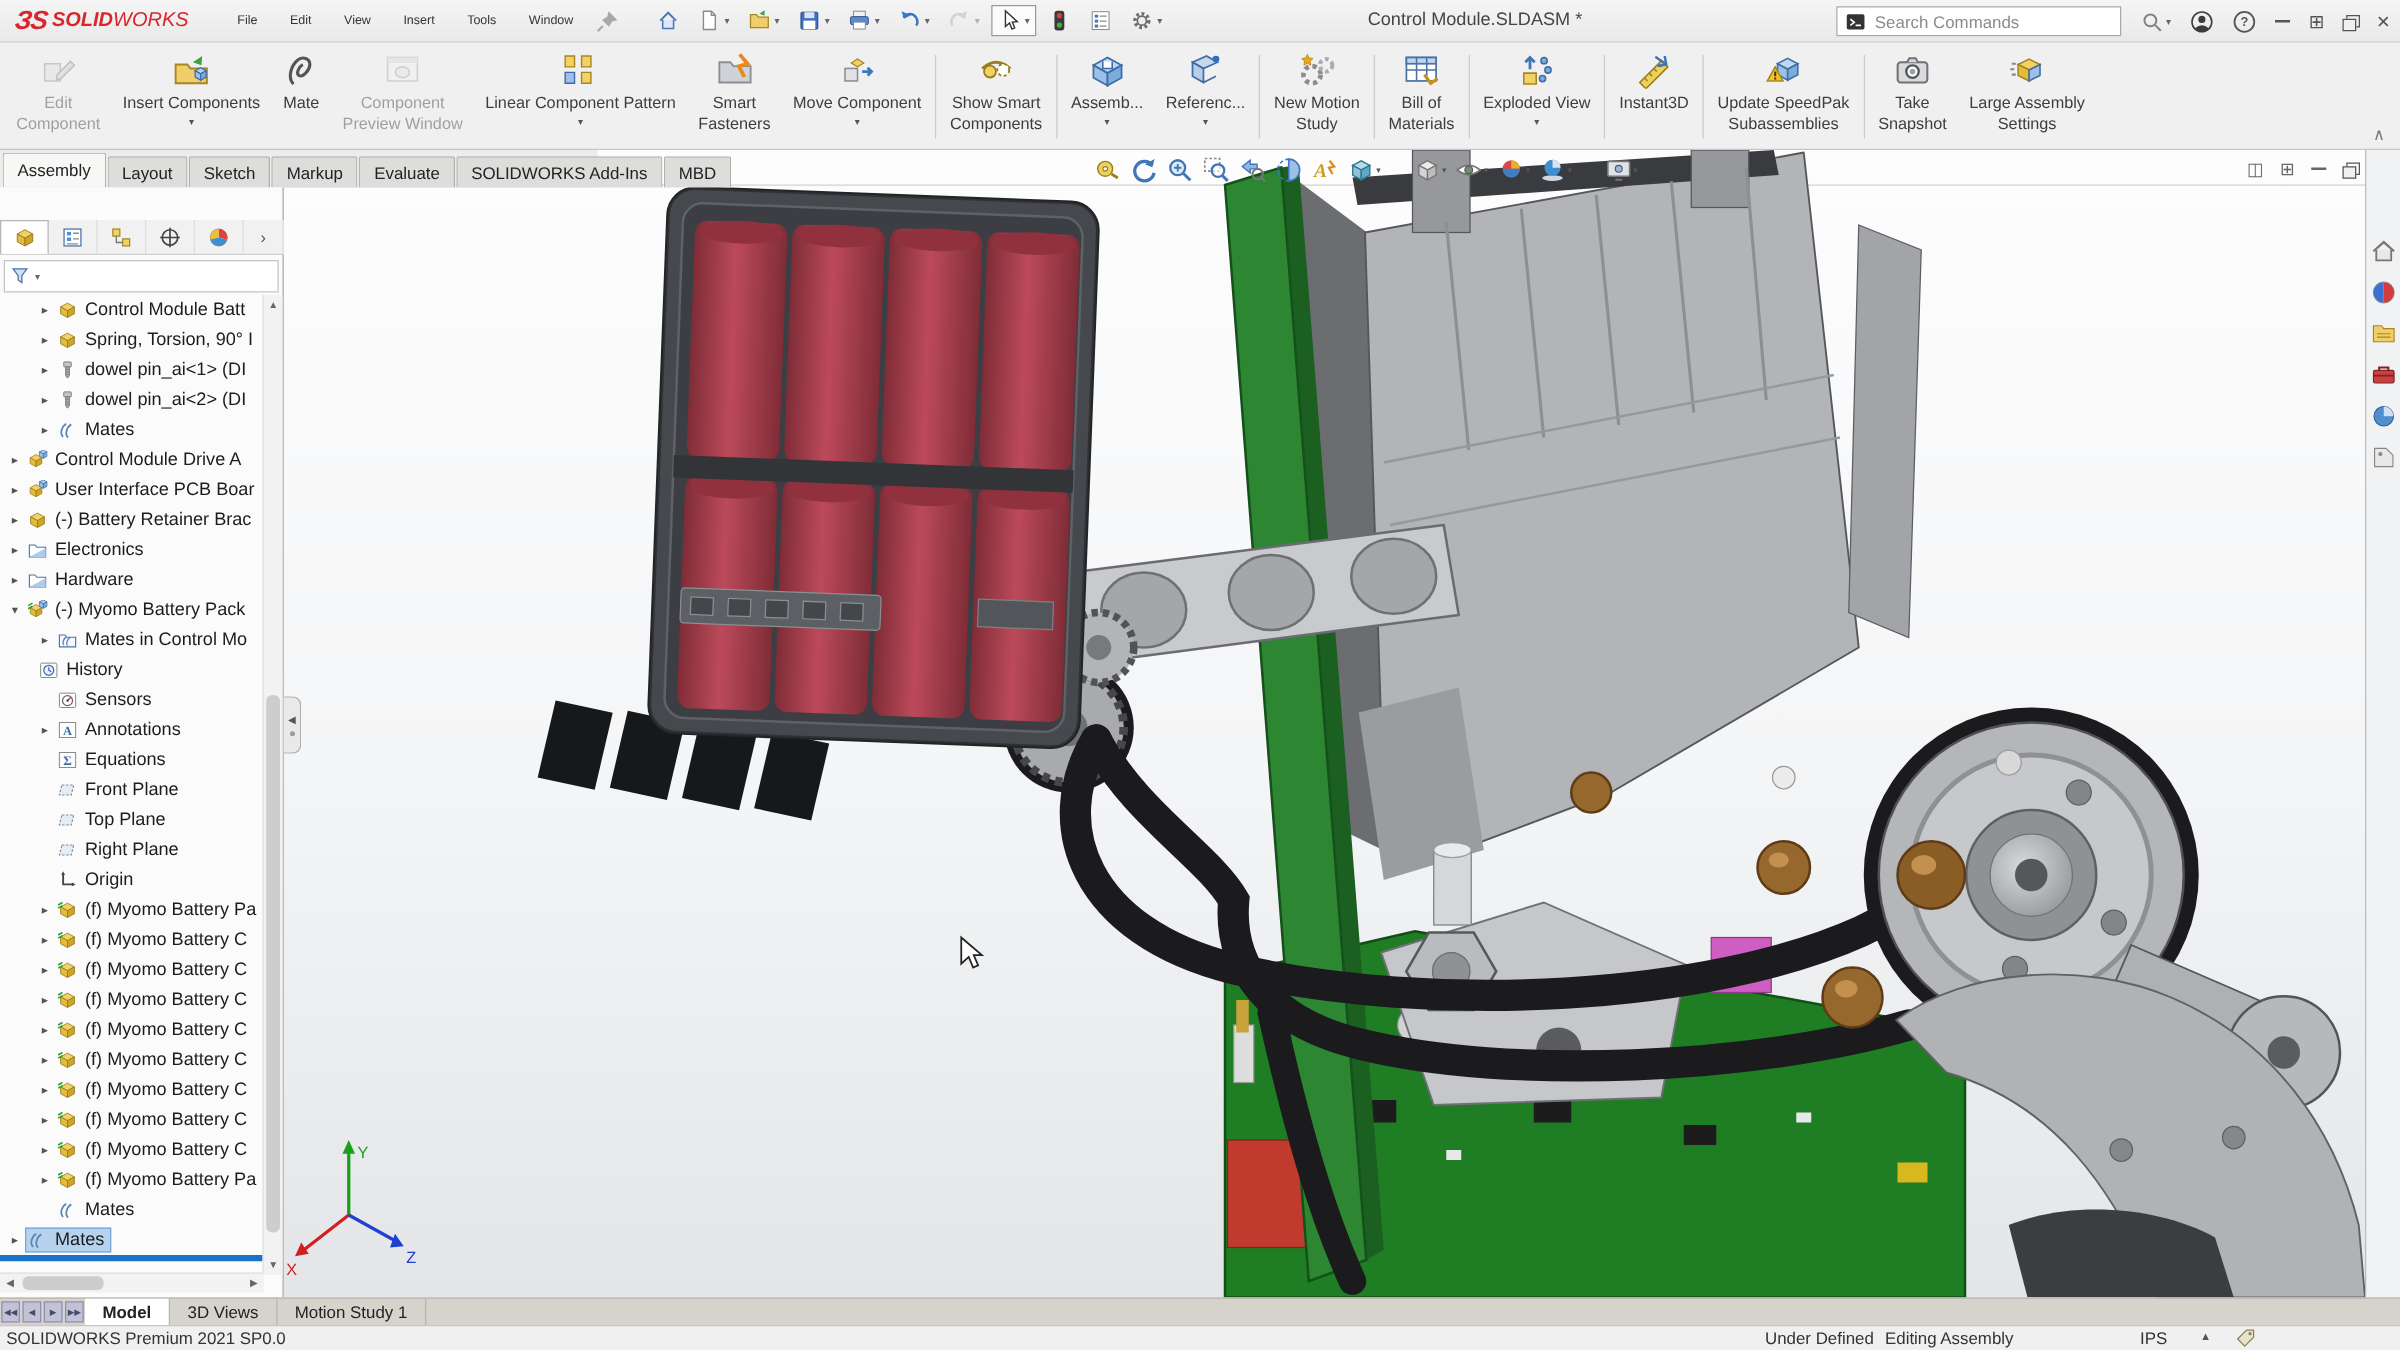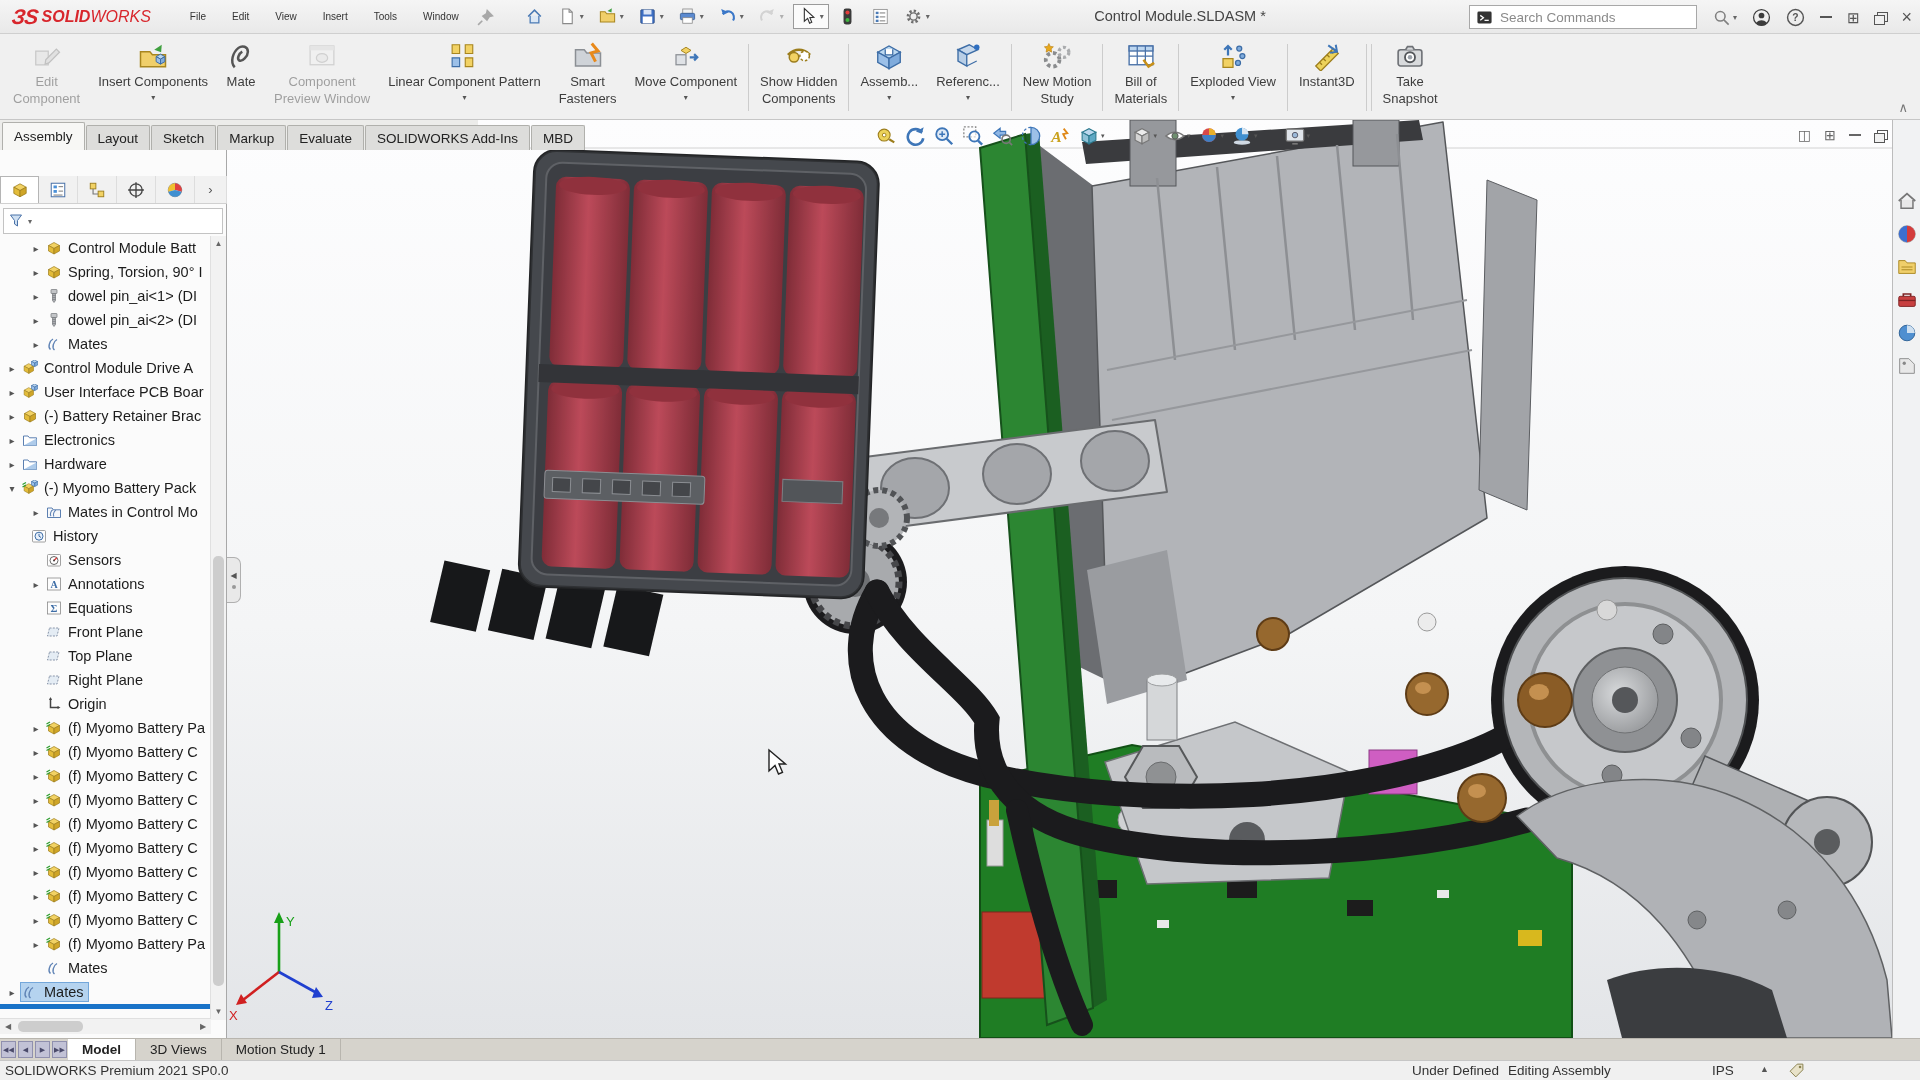--- a/index.html
+++ b/index.html
@@ -368,21 +368,21 @@
     <div class="rsep"></div>
     <div class="rb">
       <span>
         <svg viewBox="0 0 24 24">
           <path d="M3 11 Q12 3 21 11" fill="none" stroke="#9c7d1c" stroke-width="1.8"></path>
           <circle cx="8" cy="13" r="3.8" fill="#f2d264" stroke="#9c7d1c" stroke-width="1.2"></circle>
           <circle cx="16.5" cy="12" r="3.8" fill="#fff" stroke="#9c7d1c" stroke-width="1.2" stroke-dasharray="2 1.6"></circle>
         </svg>
       </span>
       <div class="rlabel">
-        <div>Show Hidden</div>
+        <div>Show Smart</div>
         <div>Components</div>
       </div>
     </div>
     <div class="rsep"></div>
     <div class="rb">
       <span>
         <svg viewBox="0 0 24 24">
           <path d="M3 9 L12 4 L21 9 L12 14 Z" fill="#bcd8f0" stroke="#3d6da6" stroke-width="1.1"></path>
           <path d="M3 9 V17 L12 22 V14 Z" fill="#9cc0e8" stroke="#3d6da6" stroke-width="1.1"></path>
           <path d="M21 9 V17 L12 22 V14 Z" fill="#7fabdc" stroke="#3d6da6" stroke-width="1.1"></path>
@@ -460,33 +460,63 @@
           <path d="M3 20 L17 6 L21 10 L7 24 Z" fill="#ecd25a" stroke="#9c7d1c"></path>
           <path d="M6 17 l2 2 M9 14 l2 2 M12 11 l2 2 M15 8 l2 2" stroke="#9c7d1c"></path>
           <path d="M13 3.5 l7 5 m-1 -5.5 l1 5.5 -5.5 1" fill="none" stroke="#3e76b8" stroke-width="1.6"></path>
         </svg>
       </span>
       <div class="rlabel">
         <div>Instant3D</div>
       </div>
     </div>
     <div class="rsep"></div>
+    <div class="rb">
+      <span>
+        <svg viewBox="0 0 24 24">
+          <path d="M8 8 L14.5 4.5 L21 8 L14.5 11.5 Z" fill="#bcd8f0" stroke="#3d6da6"></path>
+          <path d="M8 8 V15 L14.5 18.5 V11.5 Z" fill="#9cc0e8" stroke="#3d6da6"></path>
+          <path d="M21 8 V15 L14.5 18.5 V11.5 Z" fill="#7fabdc" stroke="#3d6da6"></path>
+          <path d="M1.5 19 L6.5 10 L11.5 19 Z" fill="#f5c518" stroke="#a8861f"></path>
+          <rect x="5.9" y="13" width="1.3" height="3" fill="#333"></rect>
+          <rect x="5.9" y="16.8" width="1.3" height="1.3" fill="#333"></rect>
+        </svg>
+      </span>
+      <div class="rlabel">
+        <div>Update SpeedPak</div>
+        <div>Subassemblies</div>
+      </div>
+    </div>
     <div class="rsep"></div>
     <div class="rb">
       <span>
         <svg viewBox="0 0 24 24">
           <rect x="2.5" y="7" width="19" height="13" rx="2" fill="#d8dadc" stroke="#6e7176" stroke-width="1.3"></rect>
           <path d="M8.5 7 L10 4.5 H14 L15.5 7" fill="#d8dadc" stroke="#6e7176" stroke-width="1.3"></path>
           <circle cx="12" cy="13" r="4" fill="#fff" stroke="#53565a" stroke-width="1.5"></circle>
           <circle cx="12" cy="13" r="1.8" fill="#9aa0a8"></circle>
         </svg>
       </span>
       <div class="rlabel">
         <div>Take</div>
         <div>Snapshot</div>
+      </div>
+    </div>
+    <div class="rb">
+      <span>
+        <svg viewBox="0 0 24 24">
+          <path d="M6 8.5 L13 5 L20 8.5 L13 12 Z" fill="#f2d264" stroke="#a8861f"></path>
+          <path d="M6 8.5 V15.5 L13 19 V12 Z" fill="#e3bc3a" stroke="#a8861f"></path>
+          <path d="M20 8.5 V15.5 L13 19 V12 Z" fill="#9cc0e8" stroke="#3d6da6"></path>
+          <path d="M2 8 h2.5 M1 11.5 h2.5 M2 15 h2.5" stroke="#888" stroke-width="1.4"></path>
+        </svg>
+      </span>
+      <div class="rlabel">
+        <div>Large Assembly</div>
+        <div>Settings</div>
       </div>
     </div>
     <span id="ribbon-collapse">∧</span>
 </div>
 
 <div id="viewport">
   <svg id="scene" viewBox="0 0 1665 918" preserveAspectRatio="none">
     <defs>
       <linearGradient id="gBat" x1="0" y1="0" x2="1" y2="0">
         <stop offset="0" stop-color="#7c1f2a"></stop>

